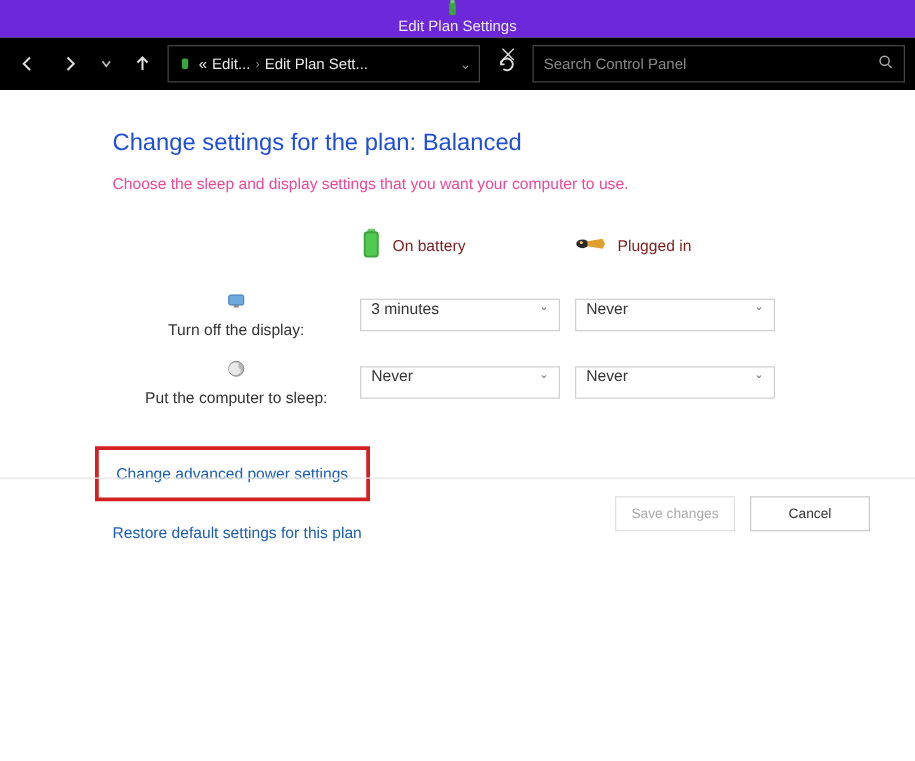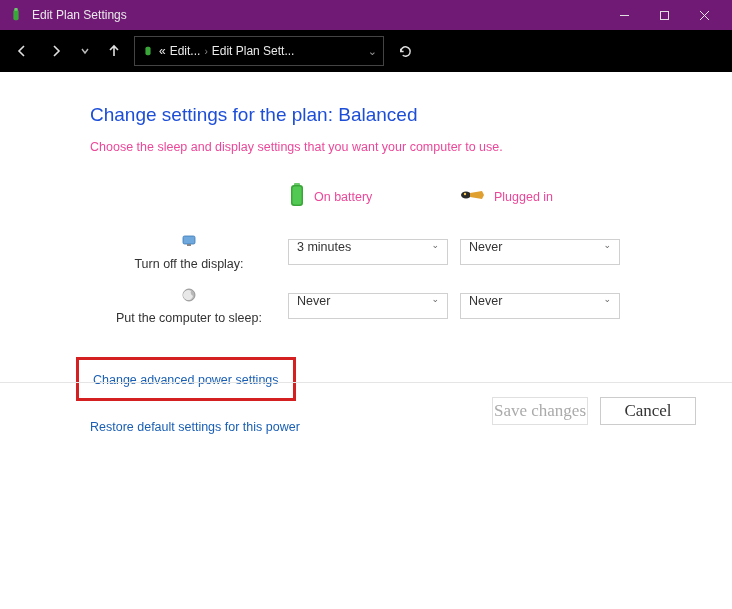--- a/index.html
+++ b/index.html
@@ -9,26 +9,27 @@
       font-family: "Segoe UI", Tahoma, sans-serif;
     }
     body {
       width: 732px;
       height: 609px;
       background: #fff;
       overflow: hidden;
     }
     .titlebar {
       height: 30px;
-      background: #701a75;
+      background: #6d28d9;
       display: flex;
       align-items: center;
       padding: 0 8px;
       color: #eaeaea;
       font-size: 12px;
+      flex-direction: column;
     }
     .titlebar .app-icon {
       width: 16px;
       height: 16px;
       margin-right: 8px;
       display: flex;
       align-items: center;
       justify-content: center;
     }
     .titlebar .title {
@@ -143,21 +144,21 @@
       display: flex;
       align-items: center;
       margin-bottom: 22px;
       padding-left: 198px;
     }
     .col-header {
       display: flex;
       align-items: center;
       gap: 8px;
       font-size: 12.5px;
-      color: #ec4899;
+      color: #7f1d1d;
       width: 172px;
     }
     .col-header.plugged {
       width: 150px;
       text-align: center;
     }
     .battery-icon svg {
       width: 18px;
       height: 26px;
     }
@@ -232,27 +233,26 @@
       padding: 14px 36px 0 0;
       display: flex;
       justify-content: flex-end;
       gap: 12px;
     }
     .btn {
       height: 28px;
       padding: 0 0;
       border: 1px solid #ccc;
       background: #fff;
-      font-size: 17px;
+      font-size: 11px;
       color: #333;
       display: flex;
       align-items: center;
       justify-content: center;
       min-width: 96px;
-      font-family: Liberation Serif, serif;
     }
     .btn.disabled {
       color: #aaa;
       border-color: #e0e0e0;
     }
   </style>
 </head>
 <body>
 
 <div class="titlebar">
@@ -314,20 +314,29 @@
     <span>Edit...</span>
     <span class="bc-sep">›</span>
     <span>Edit Plan Sett...</span>
     <span class="bc-chevron">⌄</span>
   </div>
   <div class="refresh-btn">
     <svg width="15" height="15" viewBox="0 0 16 16">
         <path d="M3 8 A5 5 0 1 1 5 12" fill="none" stroke="#ddd" stroke-width="1.6"></path>
         <path d="M3 5 L3 8 L6 8" fill="none" stroke="#ddd" stroke-width="1.6"></path>
       </svg>
+  </div>
+  <div class="search-bar">
+    <span class="search-text">Search Control Panel</span>
+    <span class="search-icon">
+      <svg width="13" height="13" viewBox="0 0 16 16">
+          <circle cx="7" cy="7" r="4.5" fill="none" stroke="#aaa" stroke-width="1.4"></circle>
+          <line x1="10.5" y1="10.5" x2="14" y2="14" stroke="#aaa" stroke-width="1.4"></line>
+        </svg>
+    </span>
   </div>
 </div>
 
 <div class="content">
   <div class="page-heading">Change settings for the plan: Balanced</div>
   <div class="page-subtitle">Choose the sleep and display settings that you want your computer to use.</div>
 
   <div class="columns-header">
     <div class="col-header">
       <span class="battery-icon">
@@ -390,20 +399,20 @@
       <span class="dd-arrow">⌄</span>
     </div>
   </div>
 
   <div class="link-row">
     <div class="link-advanced-wrapper">
       <span class="link">Change advanced power settings</span>
     </div>
   </div>
   <div class="link-restore">
-    <span class="link">Restore default settings for this power</span>
+    <span class="link">Restore default settings for this plan</span>
   </div>
 </div>
 
 <div class="footer">
   <div class="btn disabled">Save changes</div>
   <div class="btn">Cancel</div>
 </div>
 
 </body></html>

